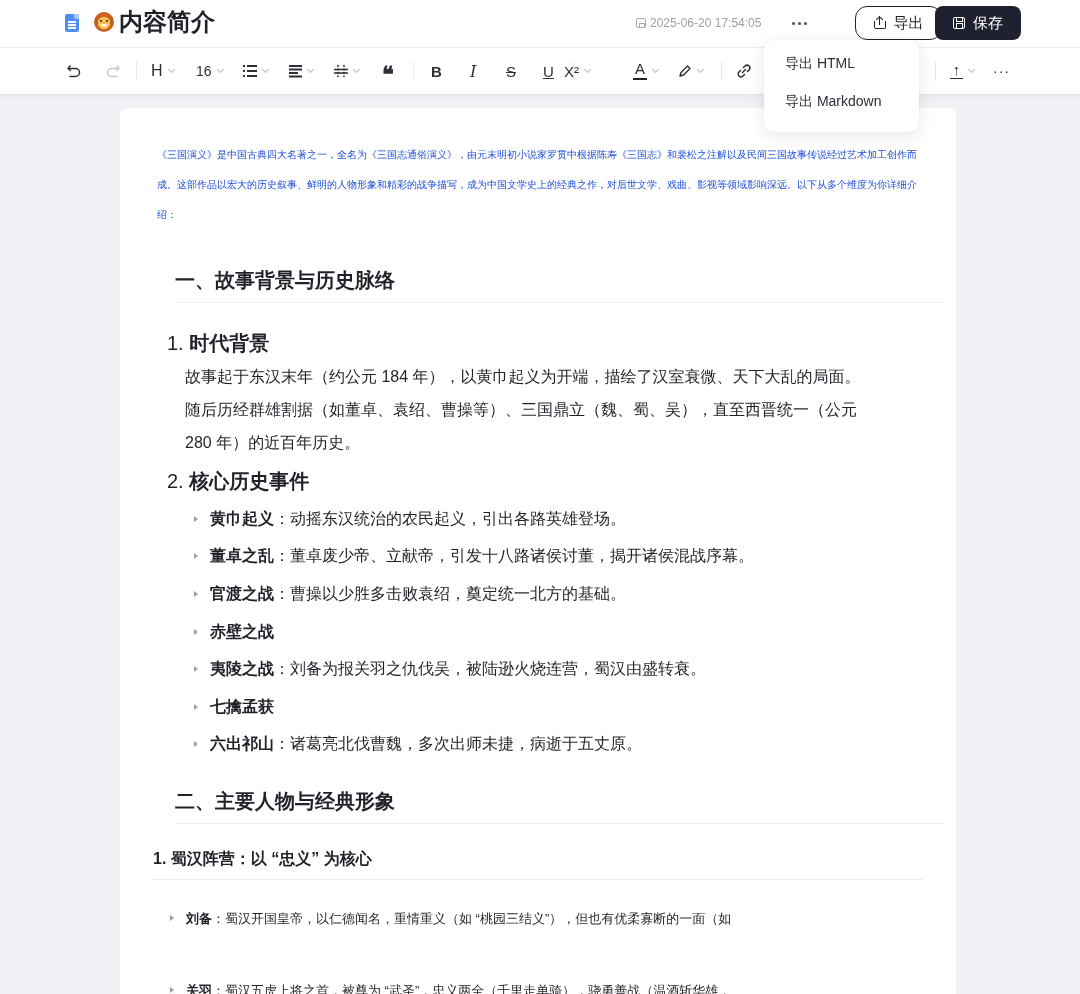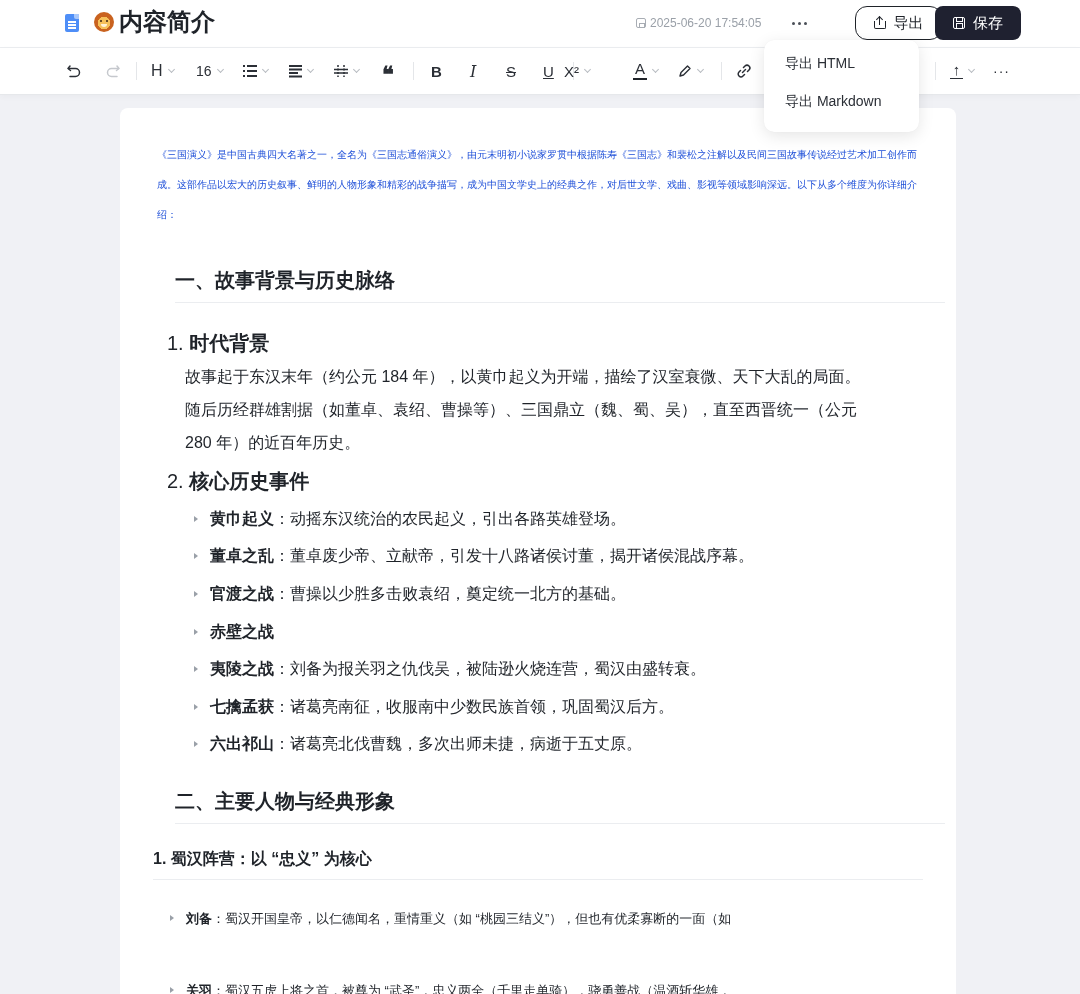--- a/index.html
+++ b/index.html
@@ -374,21 +374,20 @@
     <b>赤壁之战</b>
 </div>
 <div class="bullet" style="top:657px">
   <span class="tri"></span>
     <b>夷陵之战</b>
     <span>：刘备为报关羽之仇伐吴，被陆逊火烧连营，蜀汉由盛转衰。</span>
 </div>
 <div class="bullet" style="top:695px">
   <span class="tri"></span>
     <b>七擒孟获</b>
-    <span>：诸葛亮南征，收服南中少数民族首领，巩固蜀汉后方。</span>
 </div>
 <div class="bullet" style="top:732px">
   <span class="tri"></span>
     <b>六出祁山</b>
     <span>：诸葛亮北伐曹魏，多次出师未捷，病逝于五丈原。</span>
 </div>
 
 <h2 class="h2" style="top:787px">二、主要人物与经典形象</h2>
 
 <h4 class="h4" style="top:847px">1. 蜀汉阵营：以 “忠义” 为核心</h4>

